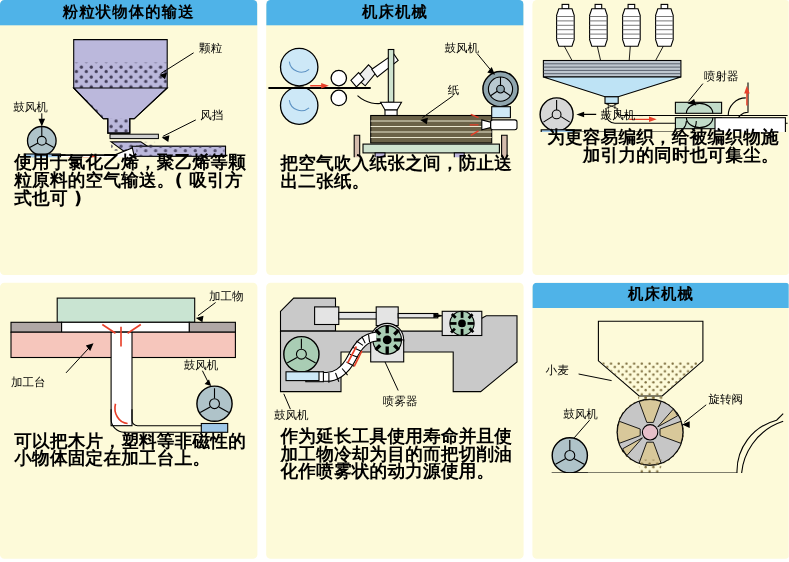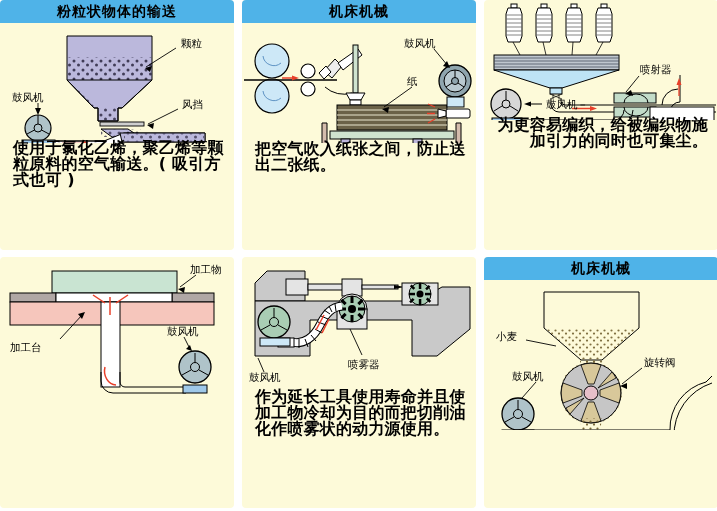--- a/index.html
+++ b/index.html
@@ -306,20 +306,21 @@
         <line x1="180" y1="30" x2="196" y2="18" stroke="#000" stroke-width="0.9"></line>
         <polygon points="178,32 185,30 184,36" fill="#000"></polygon>
         <line x1="83" y1="57" x2="60" y2="82" stroke="#000" stroke-width="0.9"></line>
         <polygon points="85,55 78,57 82,62" fill="#000"></polygon>
         <line x1="190" y1="92" x2="184" y2="80" stroke="#000" stroke-width="0.9"></line>
         <polygon points="192,94 186,92 190,88" fill="#000"></polygon>
         <text class="lbl" x="190" y="16">加工物</text>
         <text class="lbl" x="10" y="94">加工台</text>
         <text class="lbl" x="167" y="78">鼓风机</text>
       </svg>
+      <div class="cap cap4">可以把木片，塑料等非磁性的小物体固定在加工台上。</div>
     </div>
   </div>
 
   <div class="panel">
     <div class="pbody">
       <svg class="fig" width="234" height="125" viewBox="0 0 234 125">
 
         <path d="M13 26 L25 14 L63 14 L63 44 L13 44 Z" fill="#C9C9C9" stroke="#000" stroke-width="1"></path>
 
         <path d="M13 44 L175 44 L200 30 L228 30 L228 72 L195 99 L170 99 L170 63 L68 63 L68 99 L13 99 Z" fill="#C9C9C9" stroke="#000" stroke-width="1"></path>

